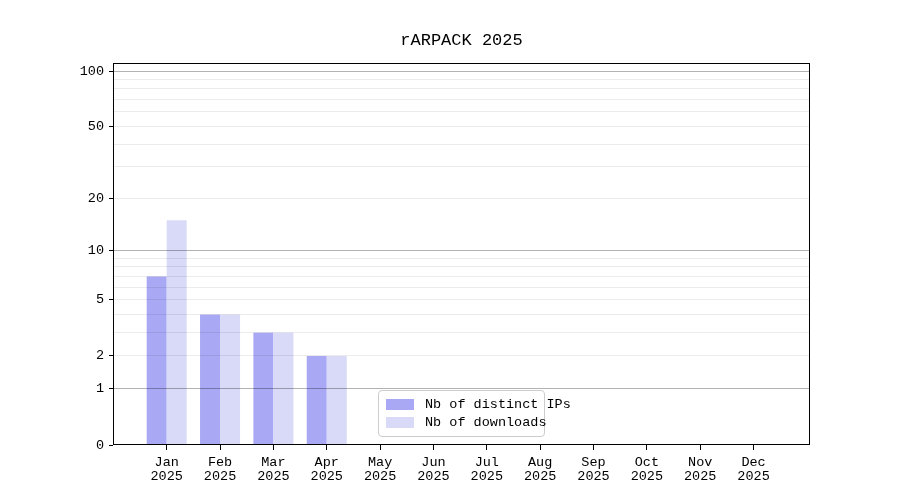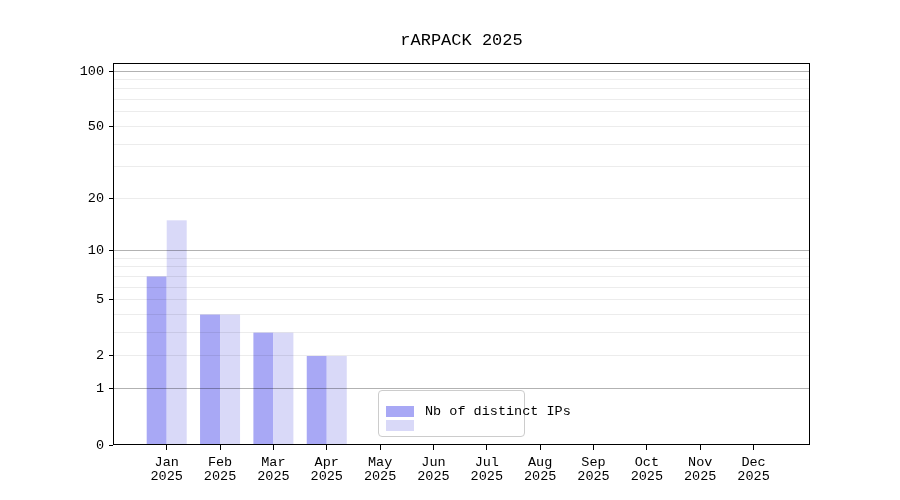--- a/index.html
+++ b/index.html
@@ -19,30 +19,30 @@
     width: 697px;
     text-align: center;
     font-size: 17px;
     color: #000000;
   }
   #plot-svg { position: absolute; left: 0; top: 0; }
   .legend {
     position: absolute;
     left: 378px;
     top: 390px;
-    width: 147px;
+    width: 167px;
     height: 47px;
     box-sizing: border-box;
     background: rgba(255,255,255,0.9);
     border: 1px solid #cccccc;
     border-radius: 4px;
     padding: 5px 8px 5px 7px;
     display: flex;
     flex-direction: column;
-    justify-content: flex-end;
+    justify-content: space-between;
   }
   .legend-row { display: flex; align-items: center; }
   .legend-swatch {
     width: 28px;
     height: 11px;
     margin-right: 11px;
     flex: 0 0 auto;
   }
   .legend-label { font-size: 13.5px; line-height: 17px; white-space: nowrap; }
 </style>
@@ -135,15 +135,16 @@
       <text x="753.55" y="479.5" text-anchor="middle" font-size="13.5" fill="#000000">2025</text>
     </svg>
 
   <div class="legend">
     <div class="legend-row">
       <span class="legend-swatch" style="background: rgb(168, 168, 245);"></span>
       <span class="legend-label">Nb of distinct IPs</span>
     </div>
     <div class="legend-row">
       <span class="legend-swatch" style="background: rgb(217, 217, 248);"></span>
+      <span class="legend-label">Nb of downloads</span>
     </div>
   </div>
 </div>
 
 </body></html>

